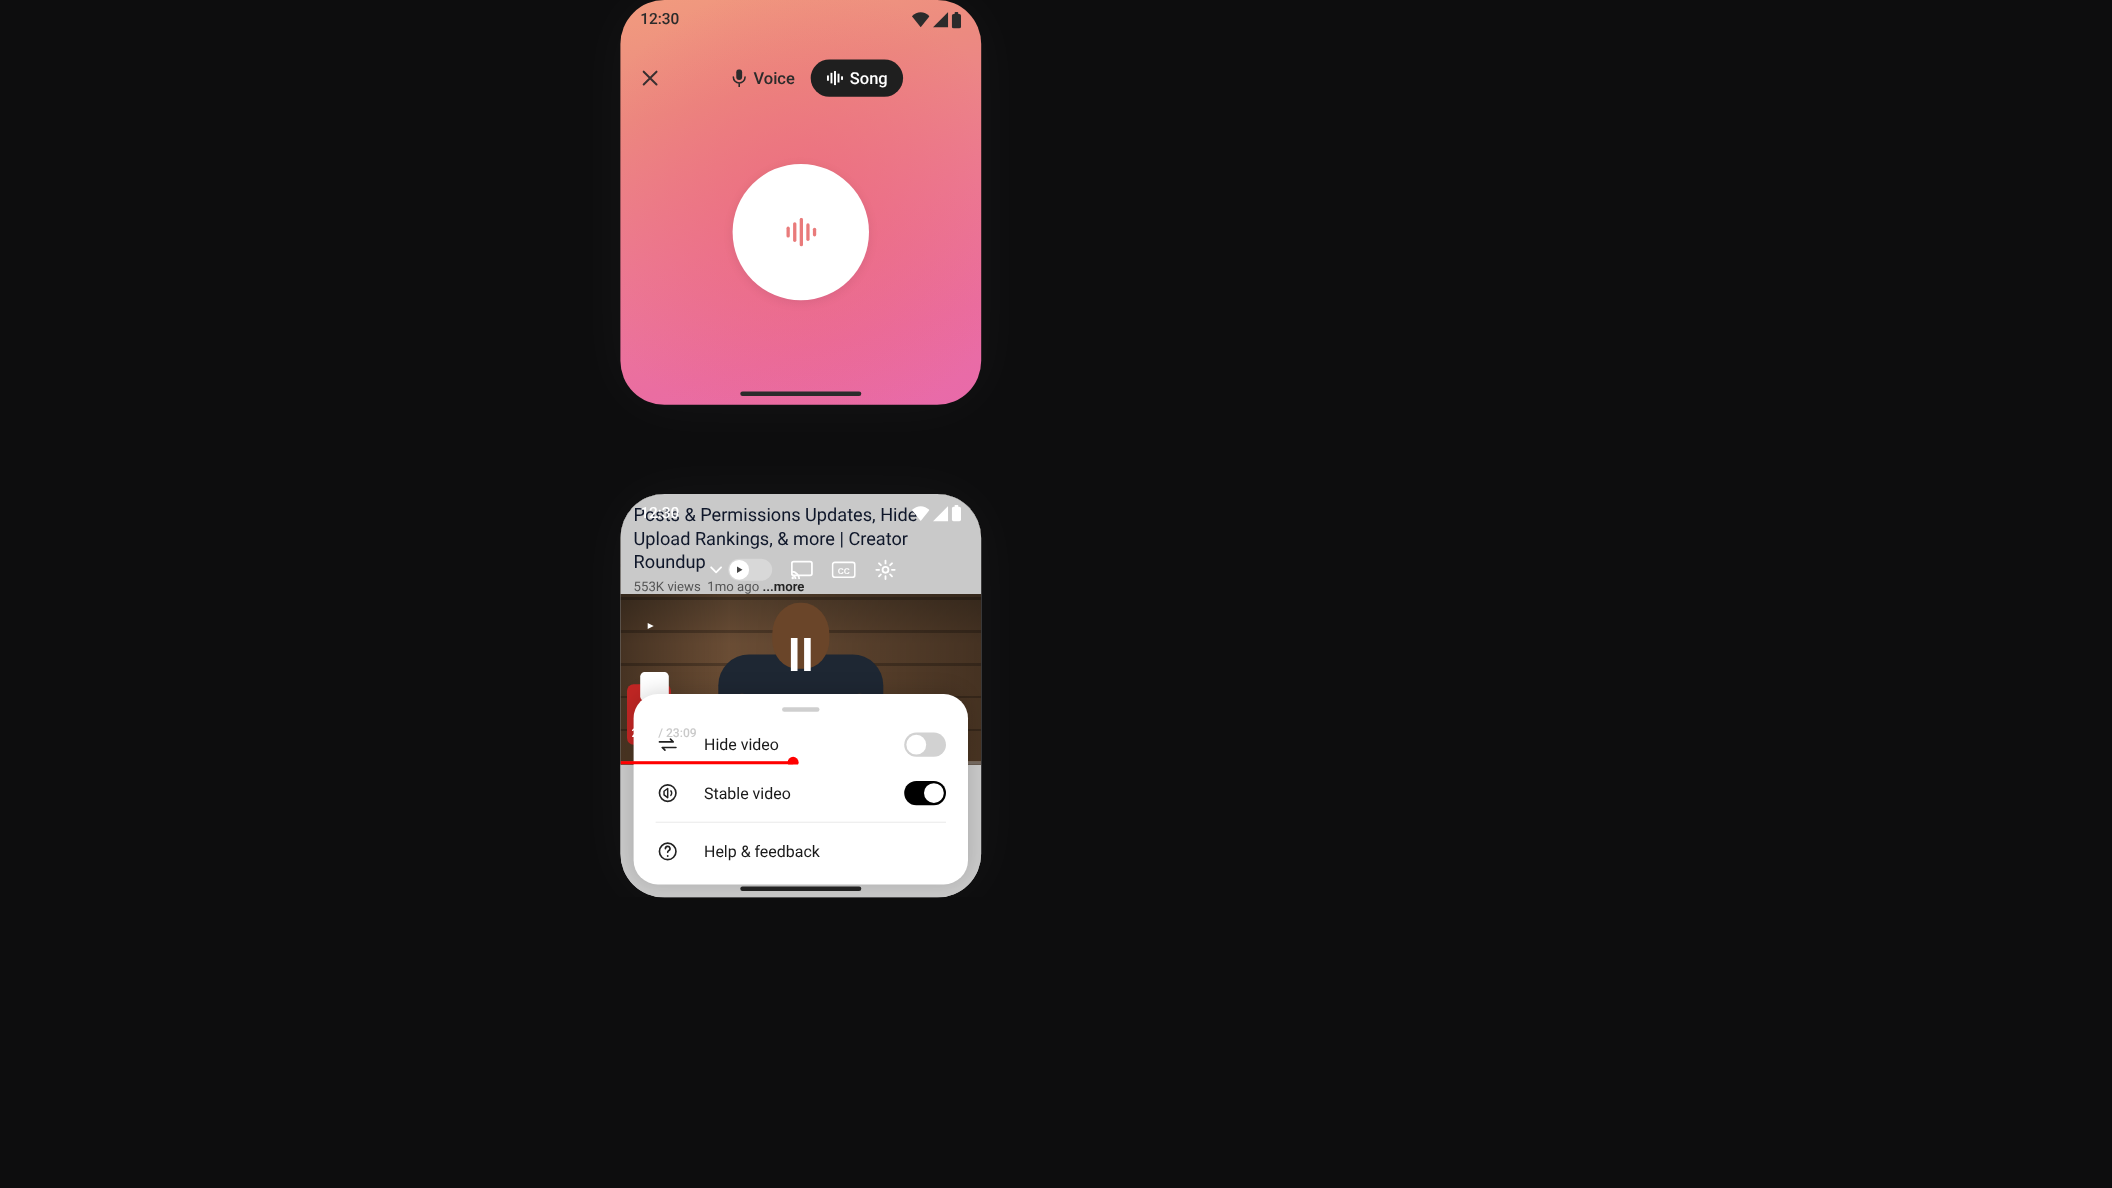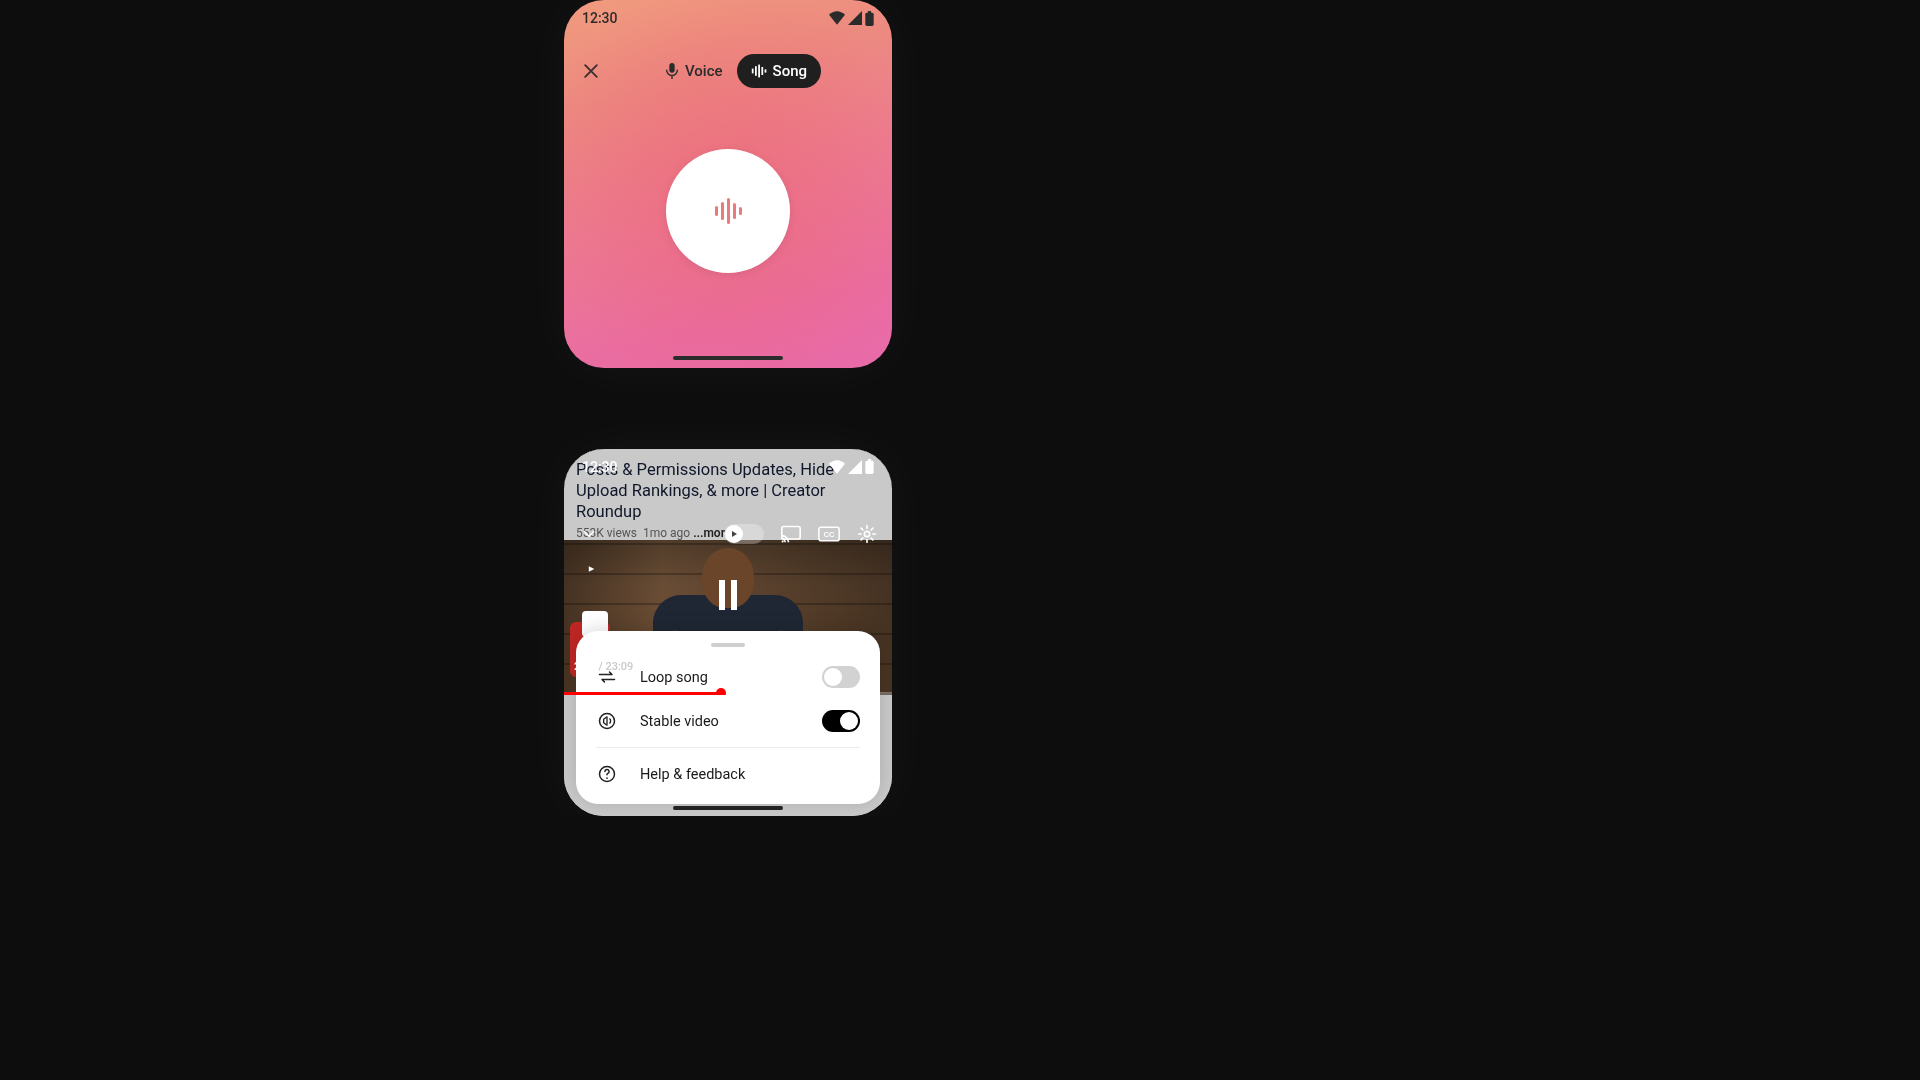--- a/index.html
+++ b/index.html
@@ -144,22 +144,22 @@
   }
   .player .side-red {
     position:absolute; left:6px; bottom:18px;
     width:40px; height:55px; background:#c02624; border-radius:6px;
   }
   .player .side-white {
     position:absolute; left:18px; bottom:58px;
     width:26px; height:26px; background:#fff; border-radius:4px;
   }
   .player-controls-row {
-    position:absolute; top:48px; left:0; right:0;
-    display:flex; align-items:center; justify-content:space-between;
+    position:absolute; top:32px; left:0; right:0;
+    display:flex; align-items:center; justify-content:center;
     padding: 0 14px;
     z-index:2;
   }
   .pc-left, .pc-right { display:flex; gap:16px; align-items:center; color:#fff; }
   .icon-btn { width:22px; height:22px; display:flex; align-items:center; justify-content:center; }
   .autoplay-pill {
     width:40px; height:20px; border-radius:12px; background:rgba(255,255,255,0.28);
     display:flex; align-items:center;
   }
   .autoplay-pill .dot {
@@ -477,21 +477,21 @@
 
     <div class="sheet">
       <div class="grabber"></div>
 
       <div class="sheet-row">
         <div class="icon">
           <svg width="20" height="18" viewBox="0 0 24 20">
               <path d="M3 7 h15 l-3 -3 M21 13 h-15 l3 3" stroke="#222" stroke-width="1.8" fill="none" stroke-linecap="round" stroke-linejoin="round"></path>
             </svg>
         </div>
-        <span class="label">Loop song</span>
+        <span class="label">Hide video</span>
         <div class="toggle">
             <div class="knob"></div>
           </div>
       </div>
 
 
       <div class="sheet-row">
         <div class="icon">
           <svg width="20" height="20" viewBox="0 0 24 24">
               <circle cx="12" cy="12" r="9" fill="none" stroke="#222" stroke-width="1.8"></circle>

